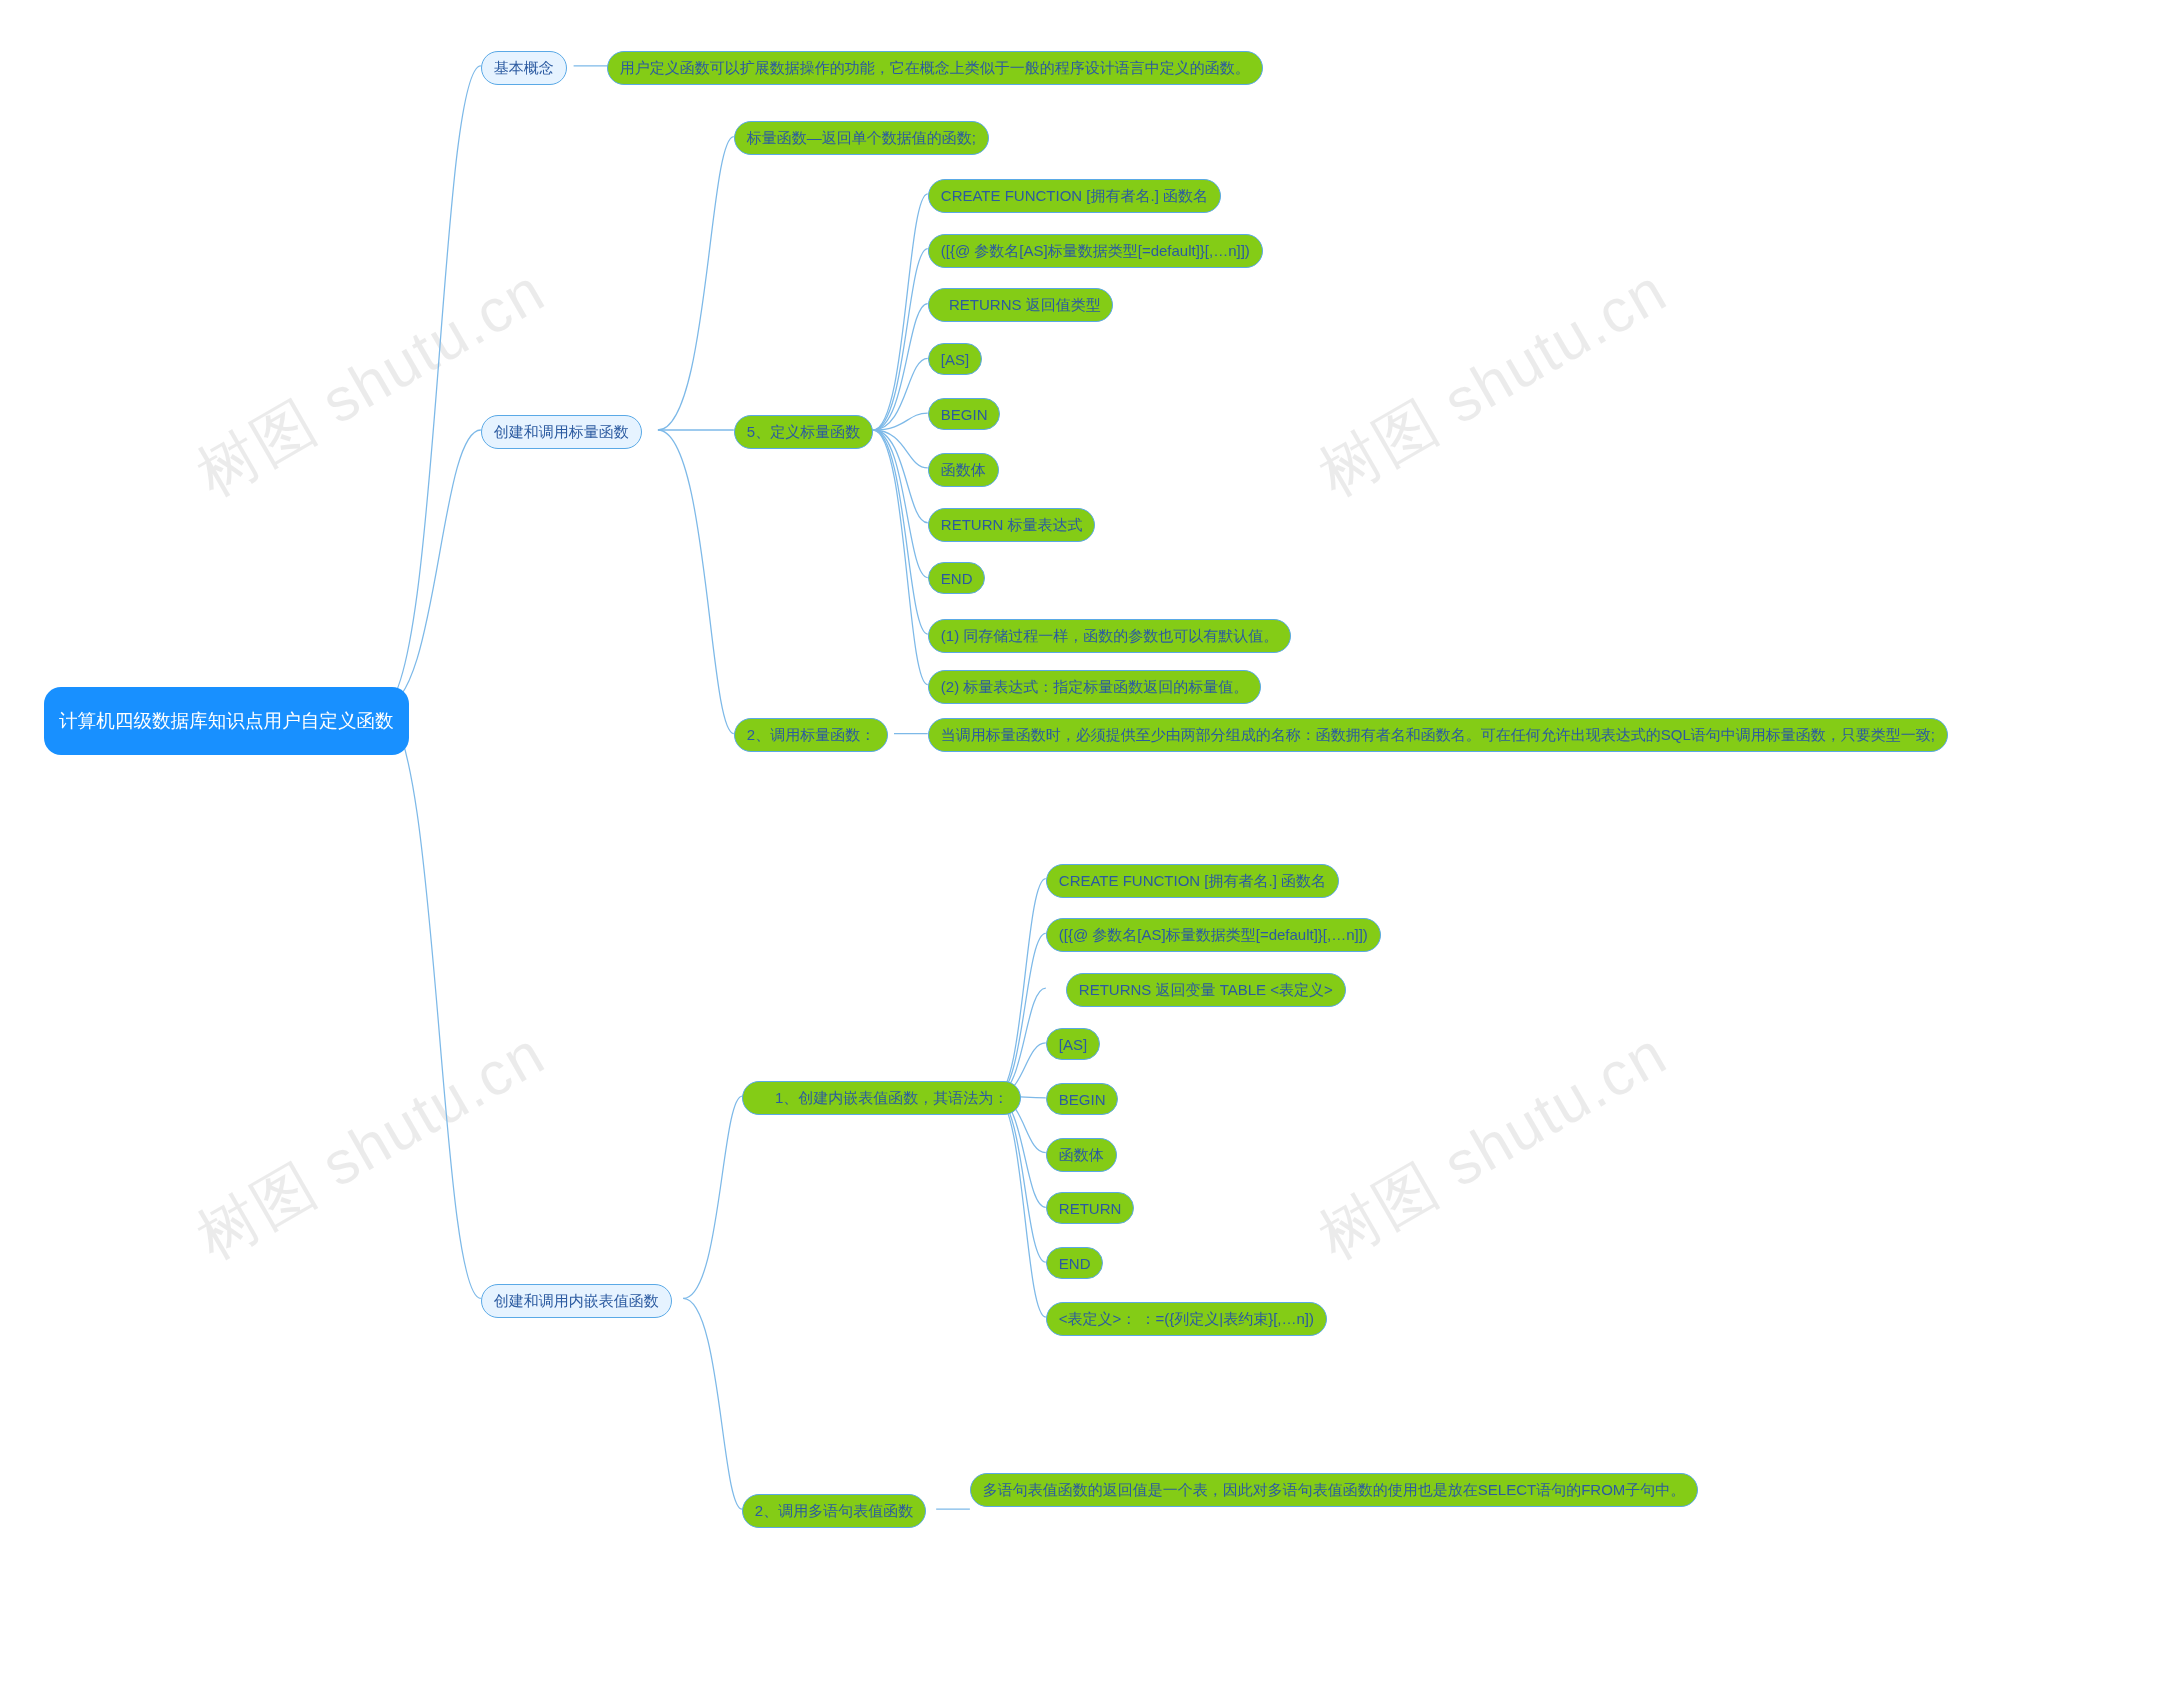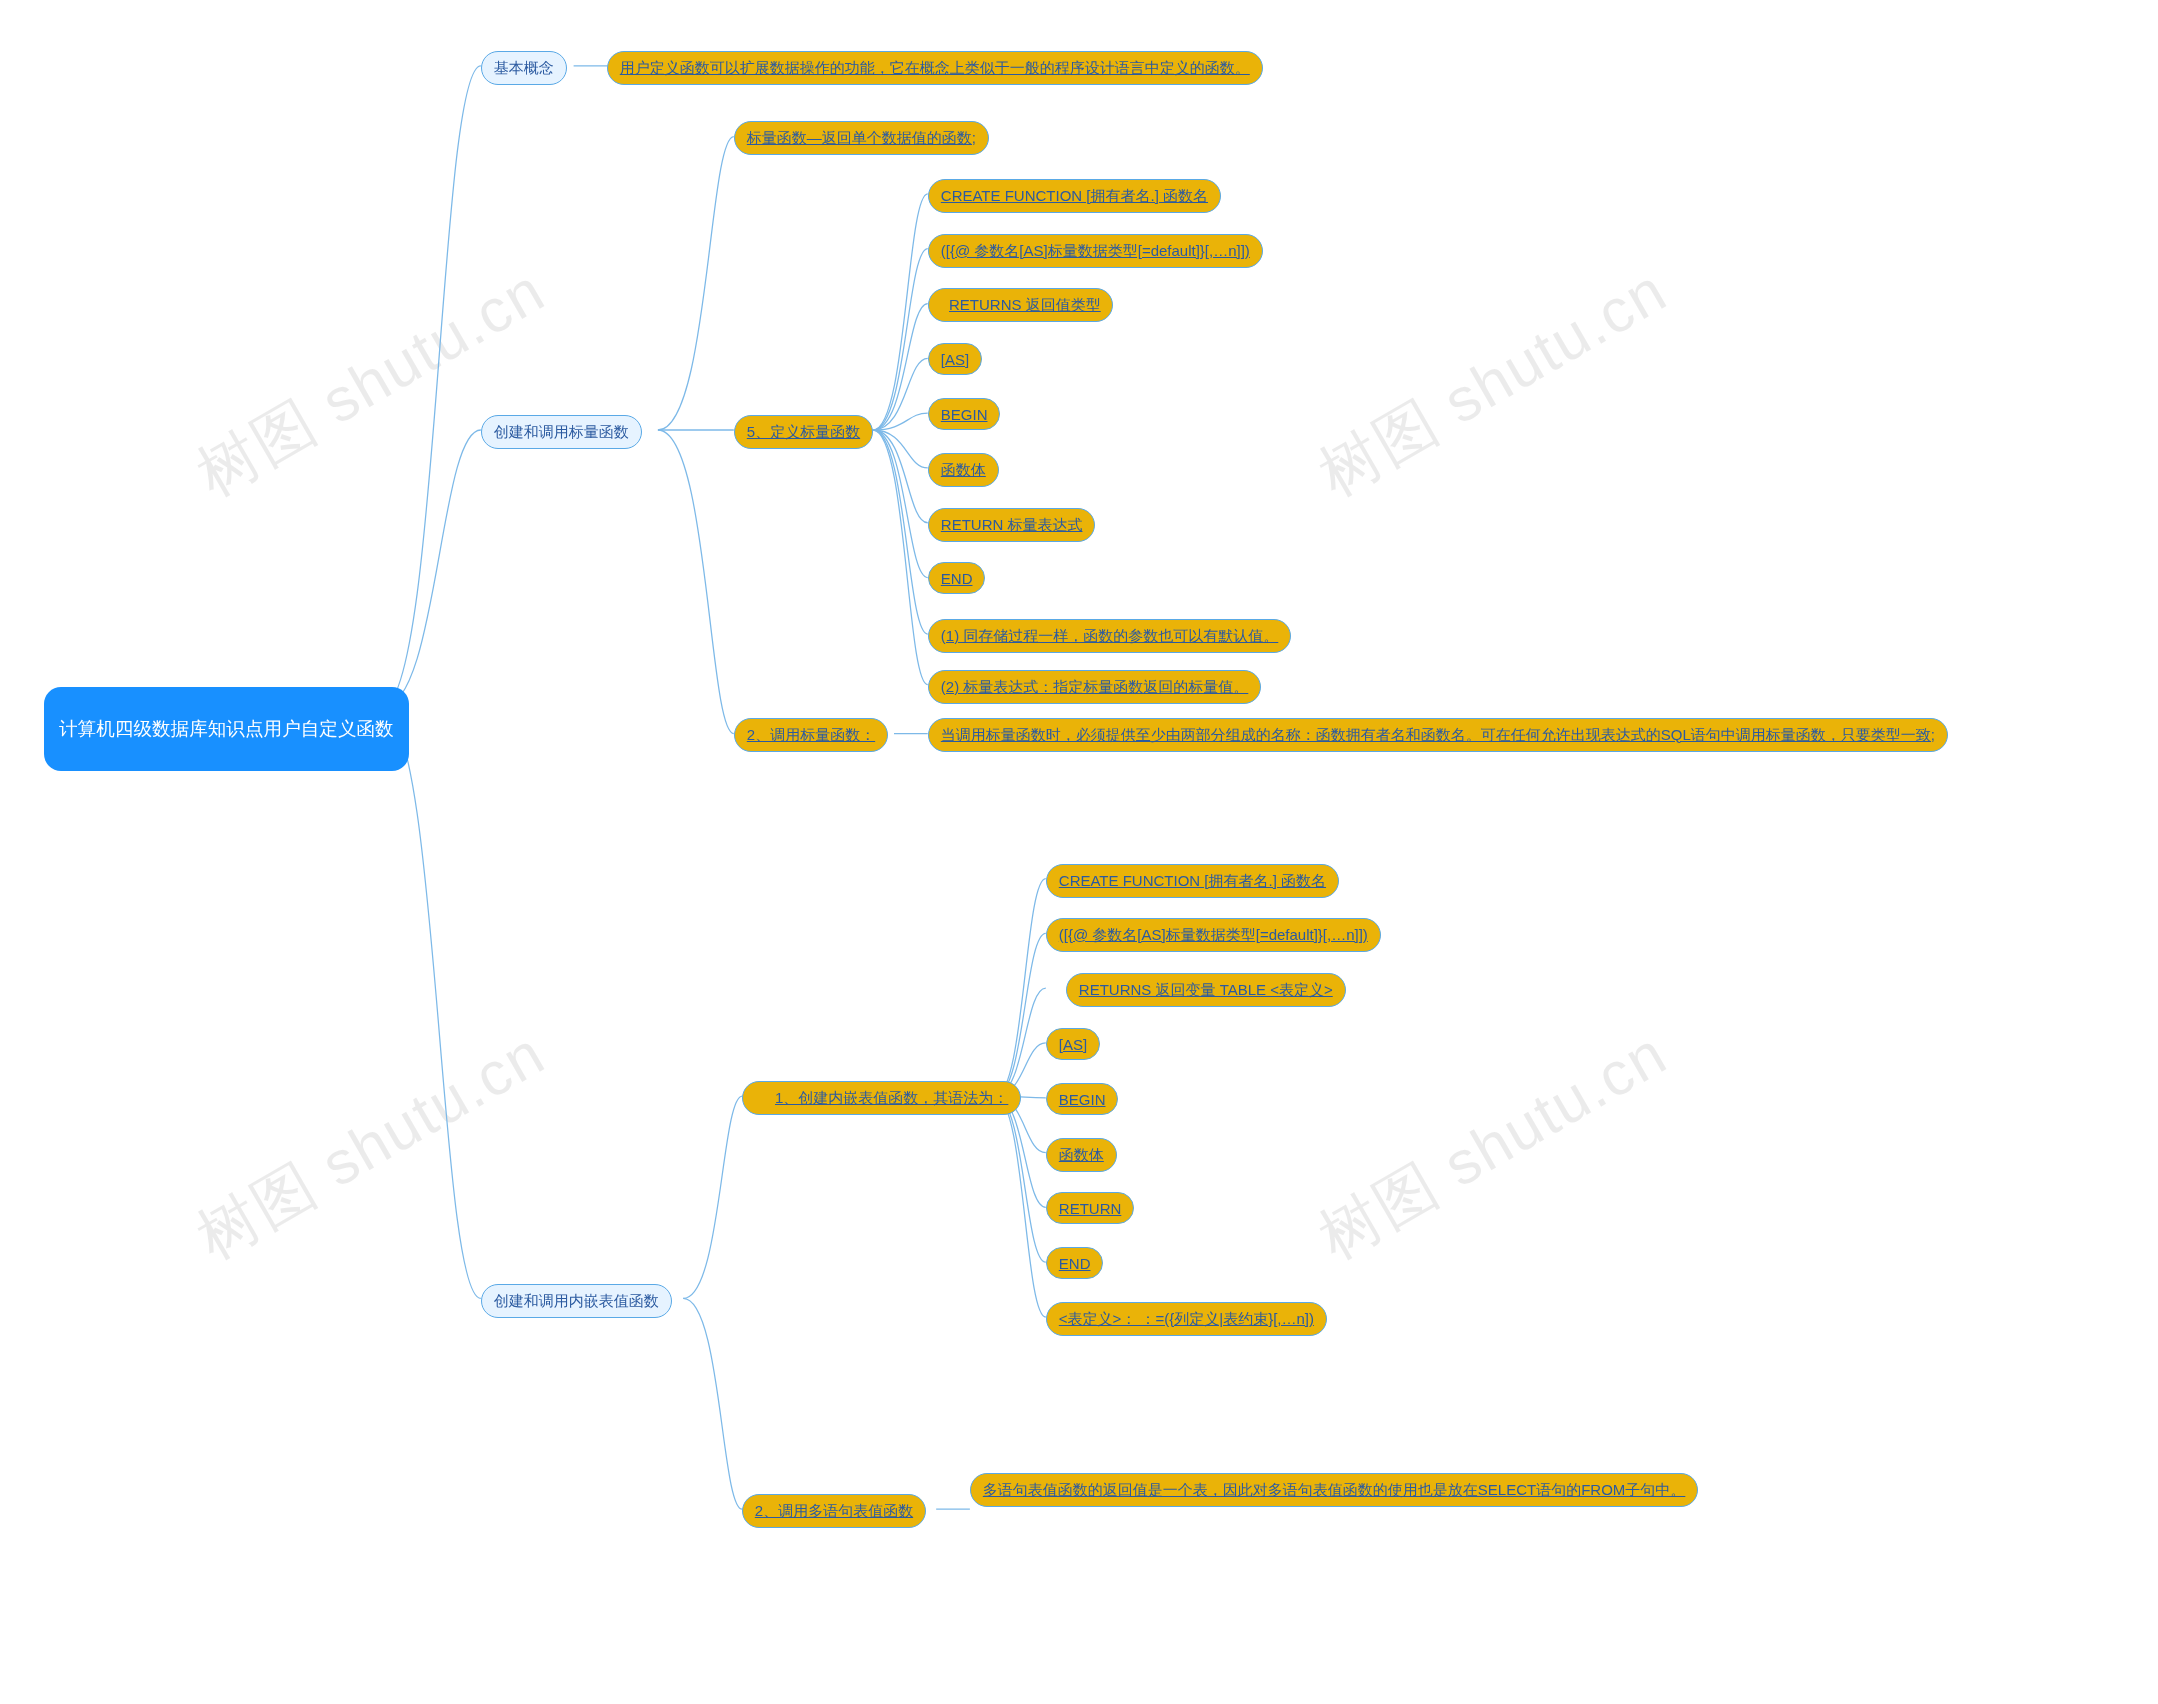--- a/index.html
+++ b/index.html
@@ -20,32 +20,31 @@
   padding: 6.7px 11.8px;
   white-space: nowrap;
   box-sizing: border-box;
   background: #ffffff;
 }
 .node.root {
   background: #1890ff;
   color: #ffffff;
   border: none;
   font-size: 18.6px;
-  padding: 29px 15px;
+  padding: 21px 15px;
 }
 .node.cat {
   background: #e6f3ff;
   border: 1.3px solid #5aa9e6;
   color: #2b5aa0;
 }
 .node.leaf {
-  background: #eab308;
+  background: #84cc16;
   border: 1.3px solid #5aa9e6;
   color: #2b5aa0;
-  text-decoration: underline;
 }
 svg.edges {
   position: absolute;
   left: 0;
   top: 0;
   width: 2159px;
   height: 1704px;
   pointer-events: none;
 }
 svg.edges path {

